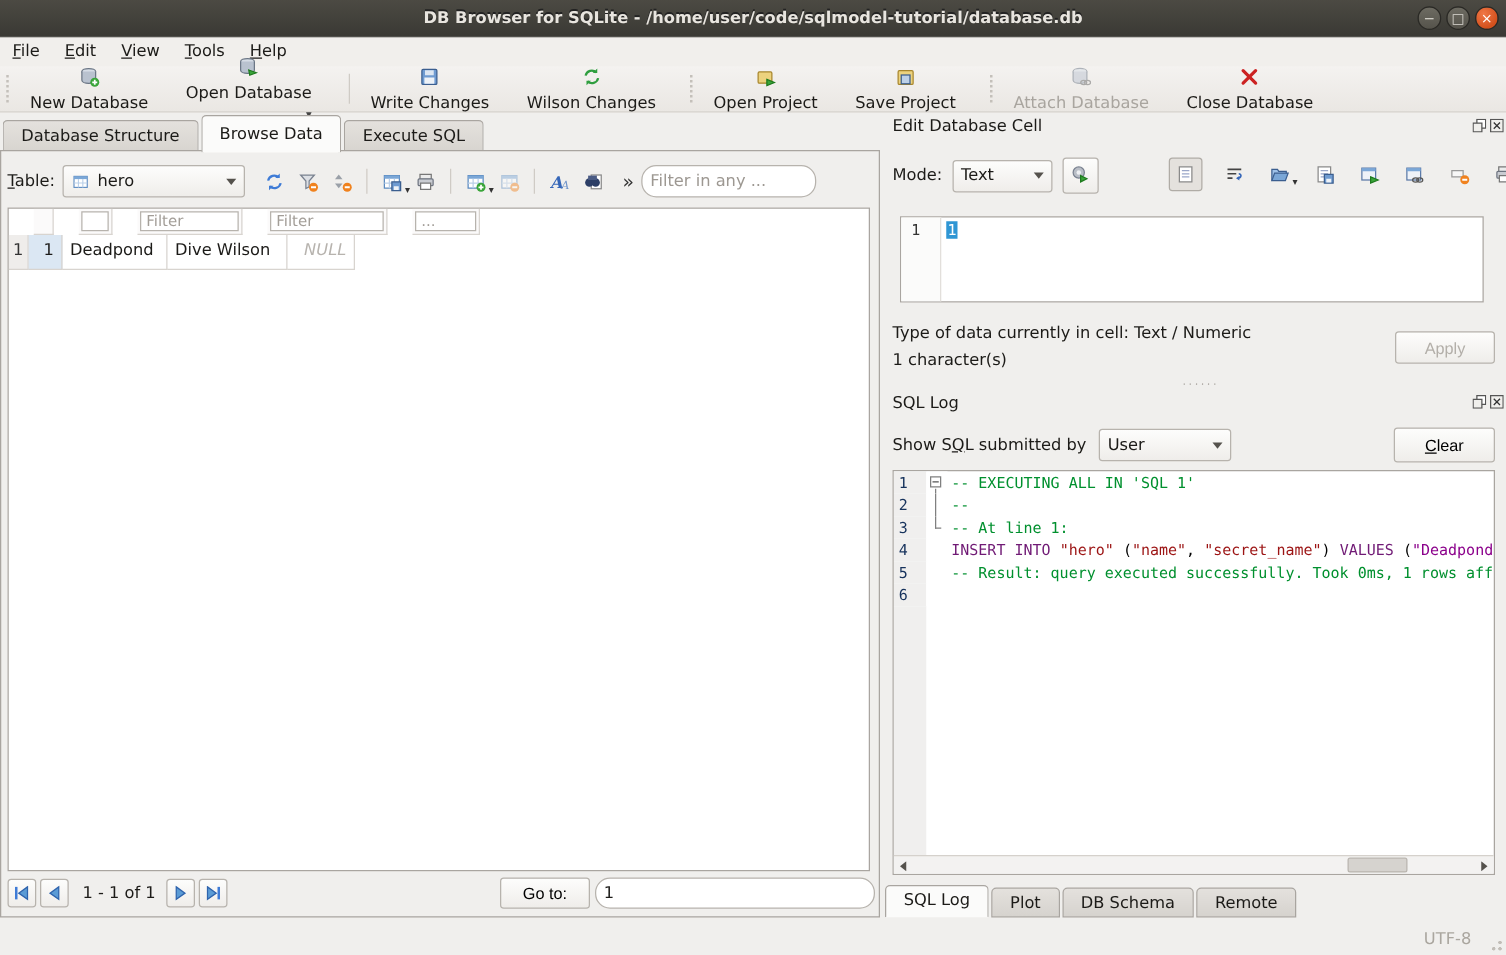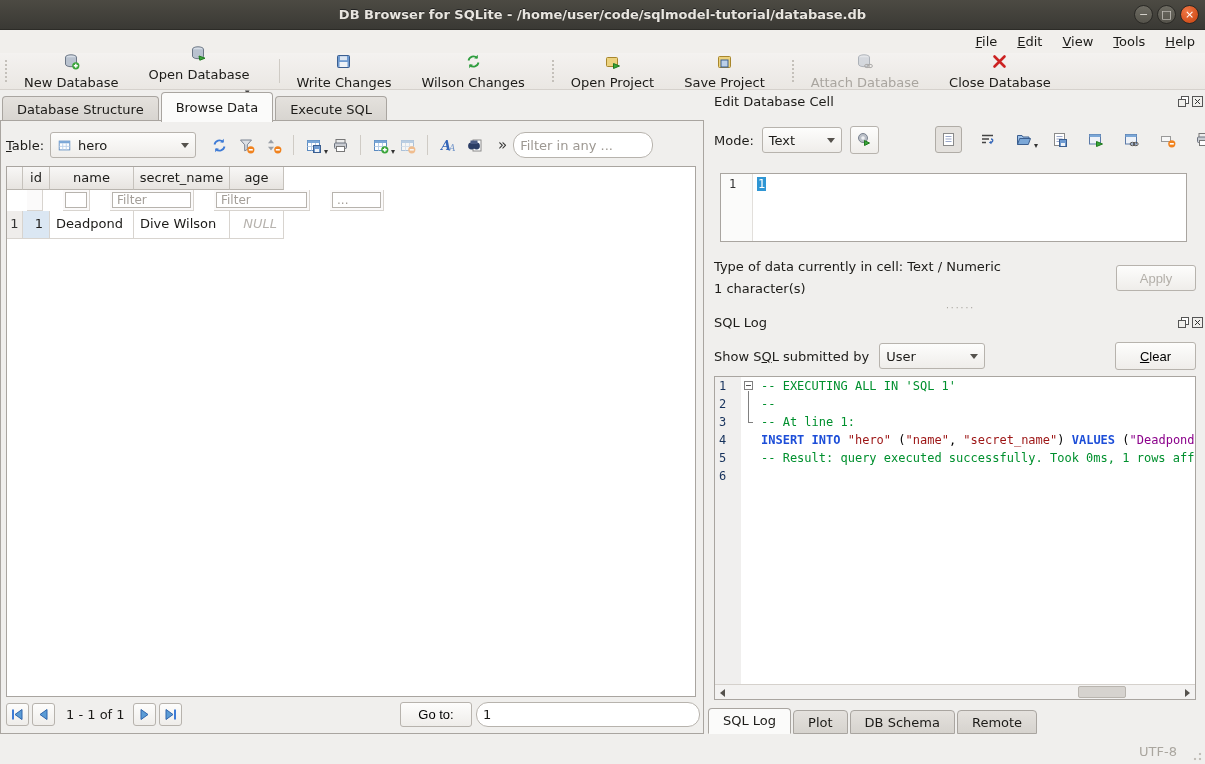--- a/index.html
+++ b/index.html
@@ -12,21 +12,21 @@
     background:linear-gradient(#4c4a43,#3a3934); border-bottom:1px solid #2c2b27;
     display:flex; align-items:center; justify-content:center; }
   .titlebar .title { color:#e8e5df; font-weight:bold; font-size:13px; text-shadow:0 -1px 0 #222; }
   .winbtns { position:absolute; right:6px; top:5px; display:flex; gap:4px; }
   .winbtn { width:19px; height:19px; border-radius:50%; border:1px solid #2a2925;
     background:linear-gradient(#6d6b62,#55534b); color:#dcd9d2; font-size:11px; line-height:17px;
     text-align:center; cursor:default; }
   .winbtn.close { background:radial-gradient(circle at 35% 30%, #f07746, #d3511d 70%); color:#fff; }
 
   
-  .menubar { position:absolute; left:0; top:30px; width:1205px; height:23px; display:flex; align-items:center; padding-left:0; gap:0; background:#f1efec;justify-content:flex-end; }
+  .menubar { position:absolute; left:0; top:30px; width:1205px; height:23px; display:flex; align-items:center; padding-left:0; gap:0; background:#f1efec; }
   .menu-item { padding:2px 10px; }
   .menu-item u { text-decoration:underline; }
 
   
   .toolbar { position:absolute; left:0; top:53px; width:1205px; height:37px;
     background:linear-gradient(#f4f2f0,#eae7e3); border-bottom:1px solid #d5d1cc;
     display:flex; align-items:center; }
   .tb-handle { width:5px; height:22px; border-left:2px dotted #c4c0ba; margin:0 6px 0 5px; }
   .tb-sep { width:1px; height:24px; background:#cfcbc5; margin:0 8px; }
   .tb-btn { display:flex; align-items:center; gap:5px; padding:4px 8px; border-radius:3px; white-space:nowrap;flex-direction:column; }
@@ -91,21 +91,21 @@
 
   .sql-editor { position:absolute; left:714px; top:376px; width:482px; height:324px; border:1px solid #a9a5a0; background:#fff;
     font-family:"DejaVu Sans Mono","Liberation Mono",monospace; font-size:12px; overflow:hidden; }
   .sql-lines { position:absolute; left:0; top:0; right:0; bottom:15px; overflow:hidden; }
   .sql-line { display:flex; height:18px; line-height:18px; white-space:pre; }
   .sql-gutter { width:26px; background:#f0efee; color:#16325c; padding-left:4px; flex:0 0 auto; }
   .sql-fold { width:17px; flex:0 0 auto; position:relative; background:#fff; }
   .sql-text { padding-left:3px; white-space:pre; }
   .gutter-fill { position:absolute; left:0; top:108px; bottom:0; width:26px; background:#f0efee; }
   .tok-comment { color:#00902e; }
-  .tok-keyword { color:#1d4ed8; font-weight:bold; }
+  .tok-keyword { color:#701a75; font-weight:normal; }
   .tok-identifier { color:#9c1414; }
   .tok-string { color:#8b008b; }
   .tok-plain { color:#000; }
   .fold-box { position:absolute; left:3px; top:4px; width:9px; height:9px; border:1px solid #808080; background:#fff; }
   .fold-box::after { content:""; position:absolute; left:1px; top:3px; width:5px; height:1px; background:#555; }
   .fold-line { position:absolute; left:7px; top:0; width:1px; height:18px; background:#808080; }
   .fold-line.from-box { top:14px; height:4px; }
   .fold-end { position:absolute; left:7px; top:0; width:1px; height:10px; background:#808080; }
   .fold-end::after { content:""; position:absolute; left:0; top:9px; width:5px; height:1px; background:#808080; }
 
@@ -316,27 +316,20 @@
               <circle cx="10.5" cy="9" r="3.4" fill="#2c3e66"></circle>
               <rect x="4.5" y="3.5" width="7" height="3.5" fill="#4a5b84"></rect>
             </svg></span>
         </span>
       </span>
     <span class="overflow-chevron">»</span>
     <input class="text-input" style="width: 140px;" placeholder="Filter in any ...">
   </div>
 
   <div class="grid-wrap">
-    <div id="grid-header" class="grid-row">
-        <div class="gcell ghead gcorner" style="width:16px"></div>
-        <div class="gcell ghead" style="width: 27px;">id</div>
-        <div class="gcell ghead" style="width: 84px;">name</div>
-        <div class="gcell ghead" style="width: 96px;">secret_name</div>
-        <div class="gcell ghead" style="width: 54px;">age</div>
-      </div>
     <div id="grid-filter" class="grid-row">
         <div class="gcell filter-cell rowhead" style="width:16px"></div>
         <div class="gcell filter-cell" style="width: 27px;"><input placeholder="" style=""></div>
         <div class="gcell filter-cell" style="width: 84px;"><input placeholder="Filter" style=""></div>
         <div class="gcell filter-cell" style="width: 96px;"><input placeholder="Filter" style=""></div>
         <div class="gcell filter-cell" style="width: 54px;"><input placeholder="..." style=""></div>
       </div>
     <div id="grid-body">
         <div class="grid-row">
           <div class="gcell dcell rowhead" style="width: 16px; padding: 5px 2px;">1</div>

